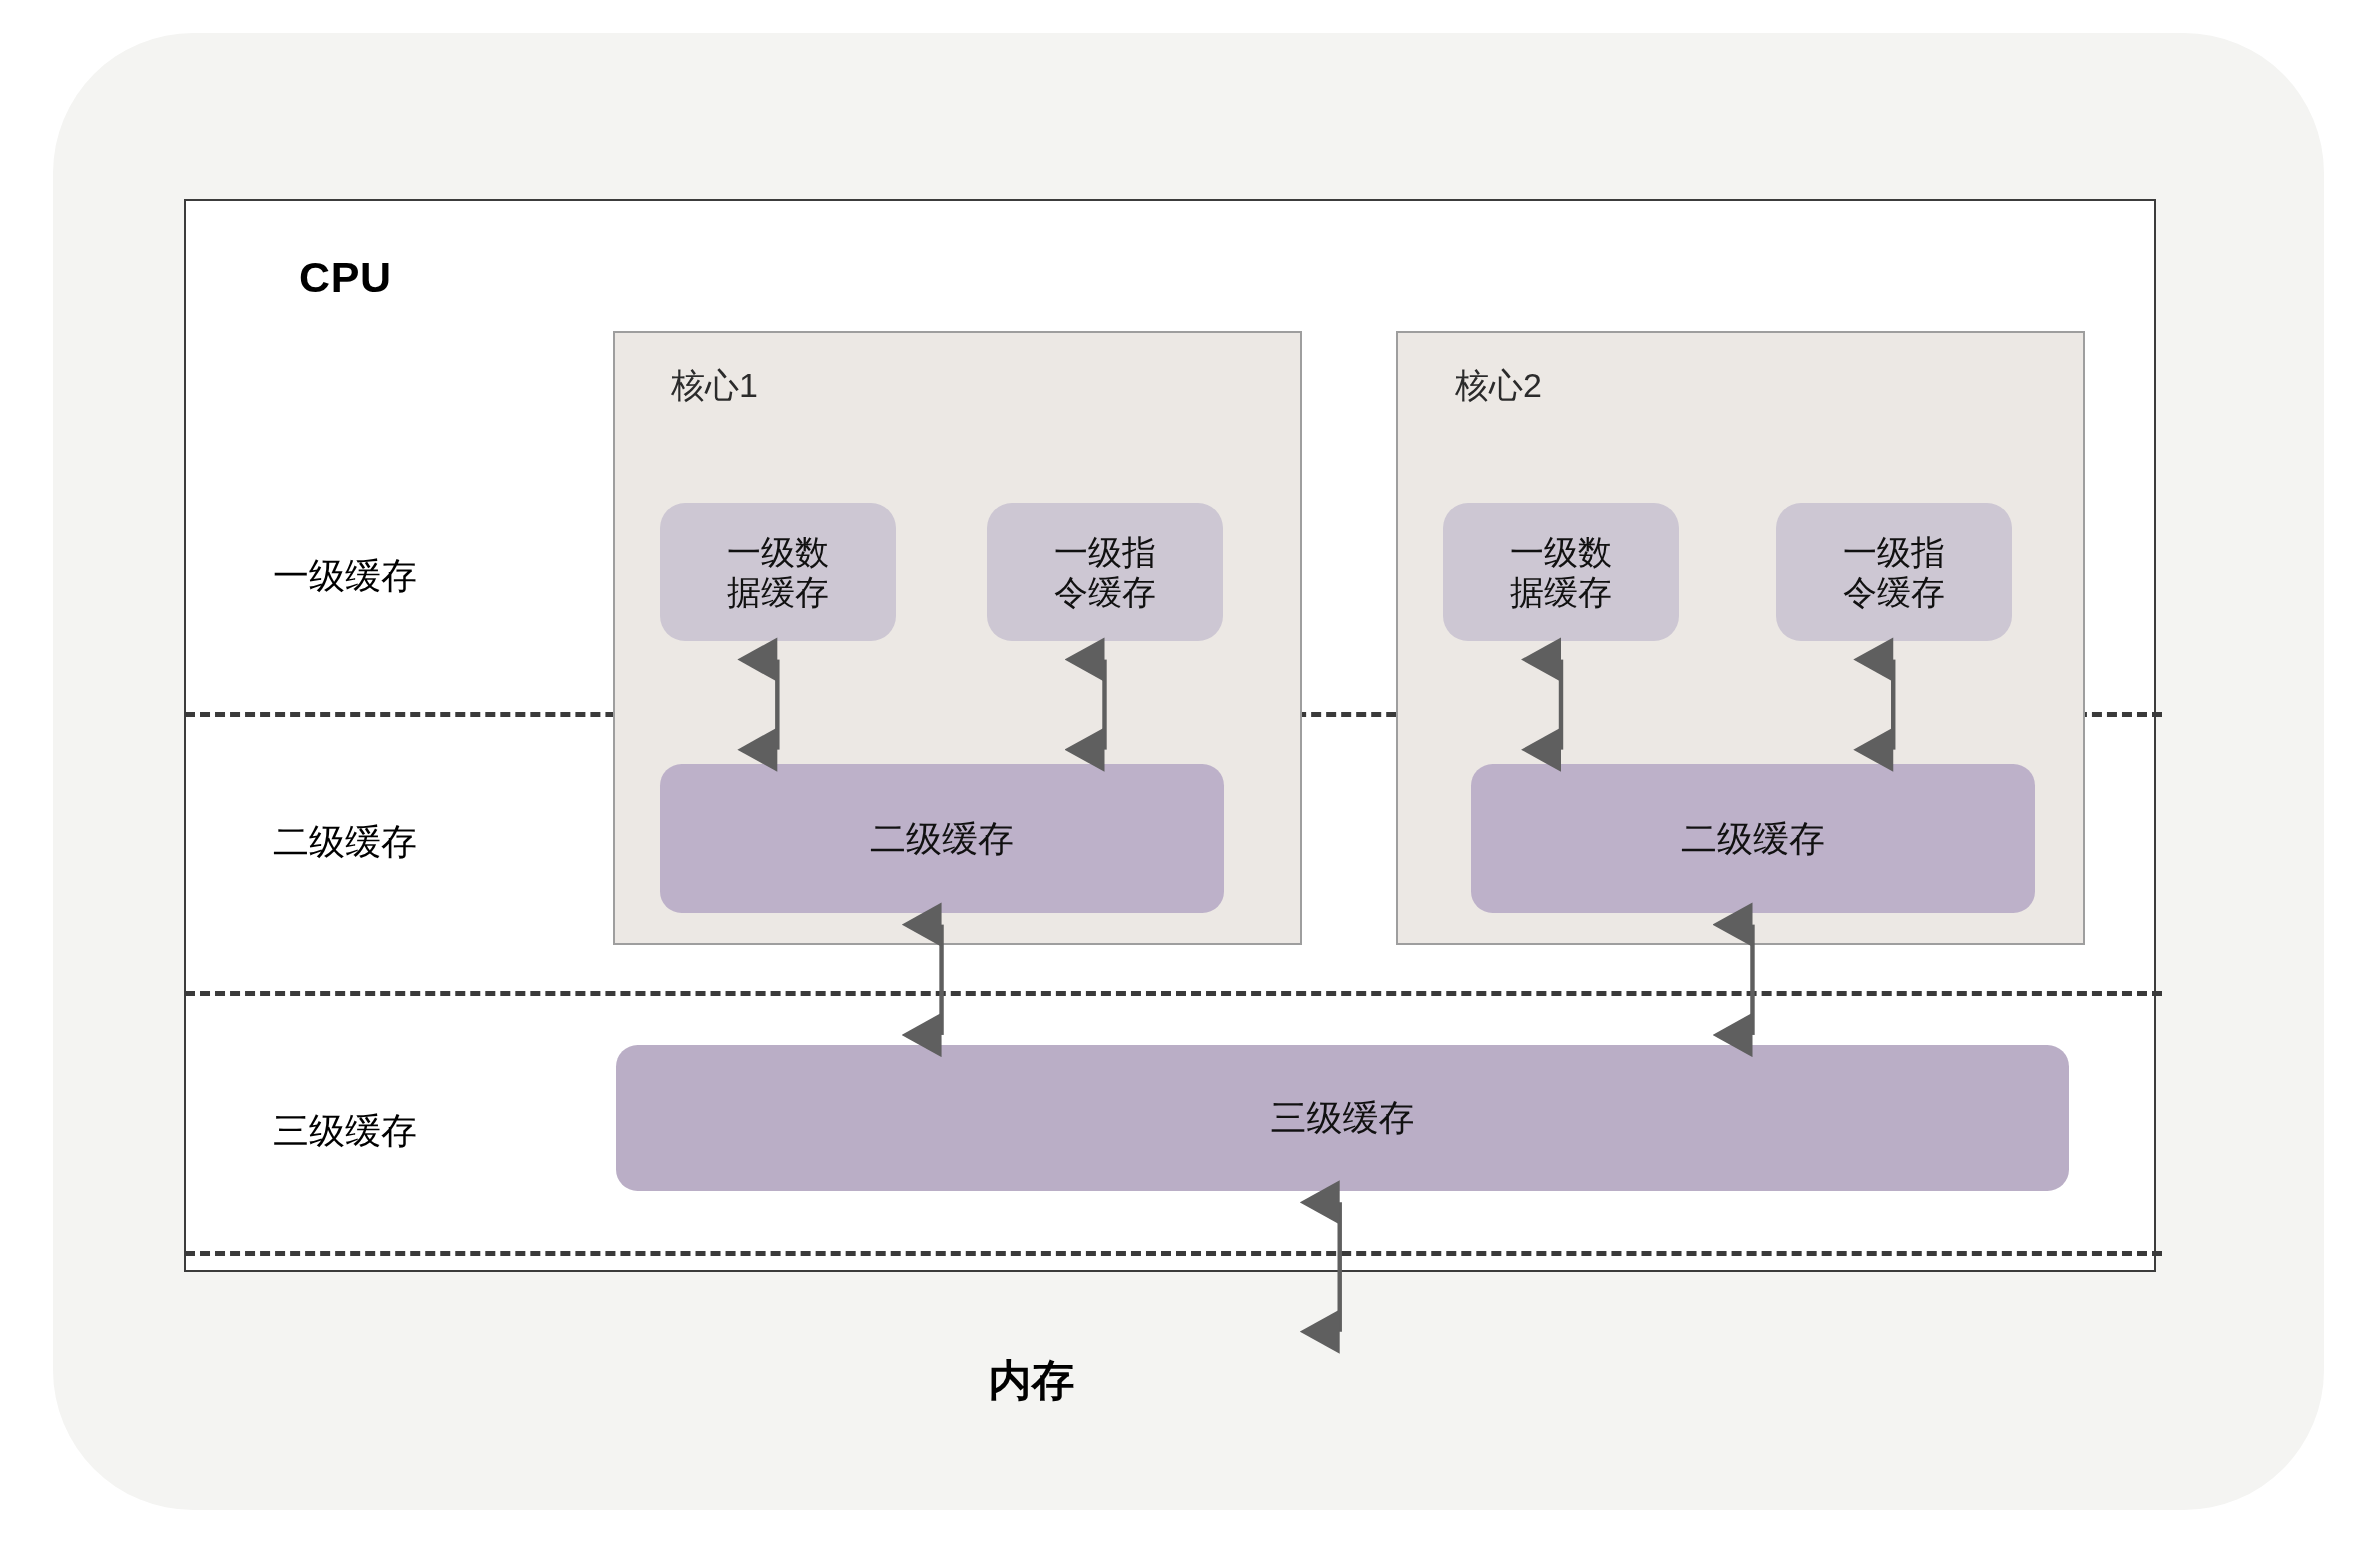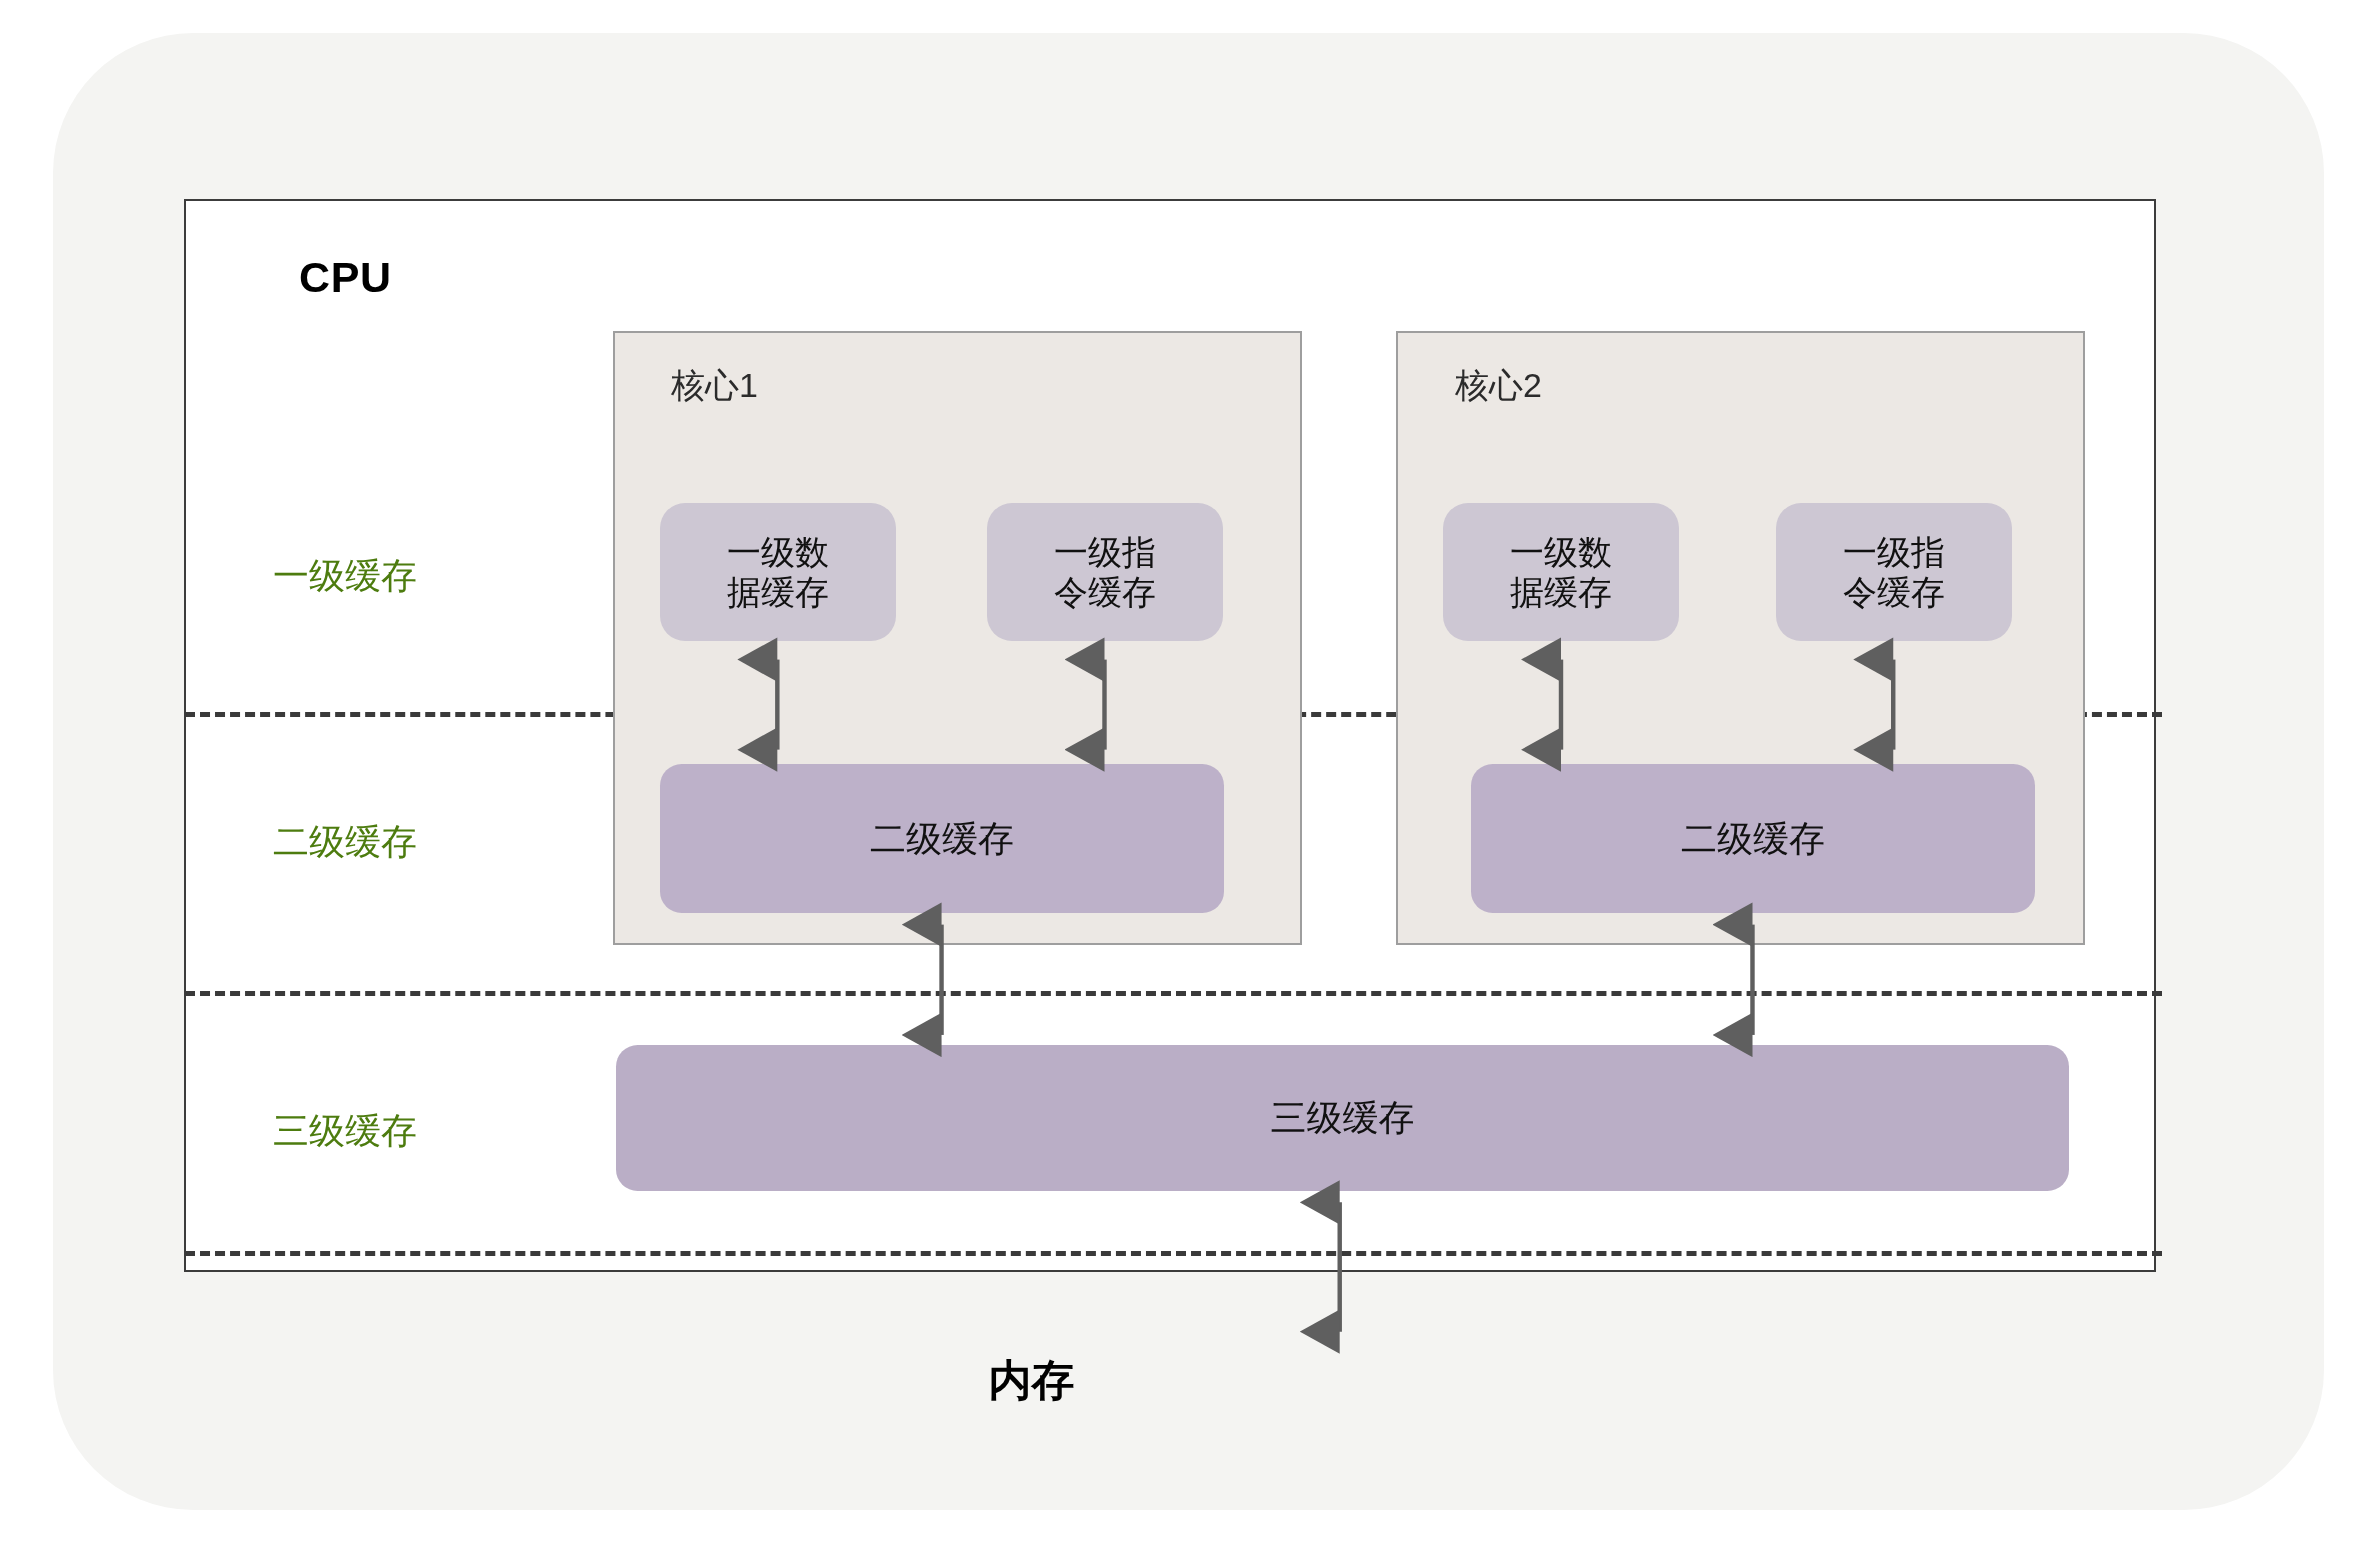--- a/index.html
+++ b/index.html
@@ -57,21 +57,21 @@
     border-top: 5.7px dashed #3a3a3a;
   }
   #divider-l1-l2 { top: 712px; }
   #divider-l2-l3 { top: 991px; }
   #divider-l3-mem { top: 1251px; }
 
   
   .tier-label {
     position: absolute;
     font-size: 36px;
-    color: #4d7c0f;
+    color: #000000;
     line-height: 1;
     white-space: nowrap;
   }
   #tier-label-l1 { left: 273px; top: 558px; }
   #tier-label-l2 { left: 273px; top: 824px; }
   #tier-label-l3 { left: 273px; top: 1113px; }
 
   
   .core-box {
     position: absolute;

